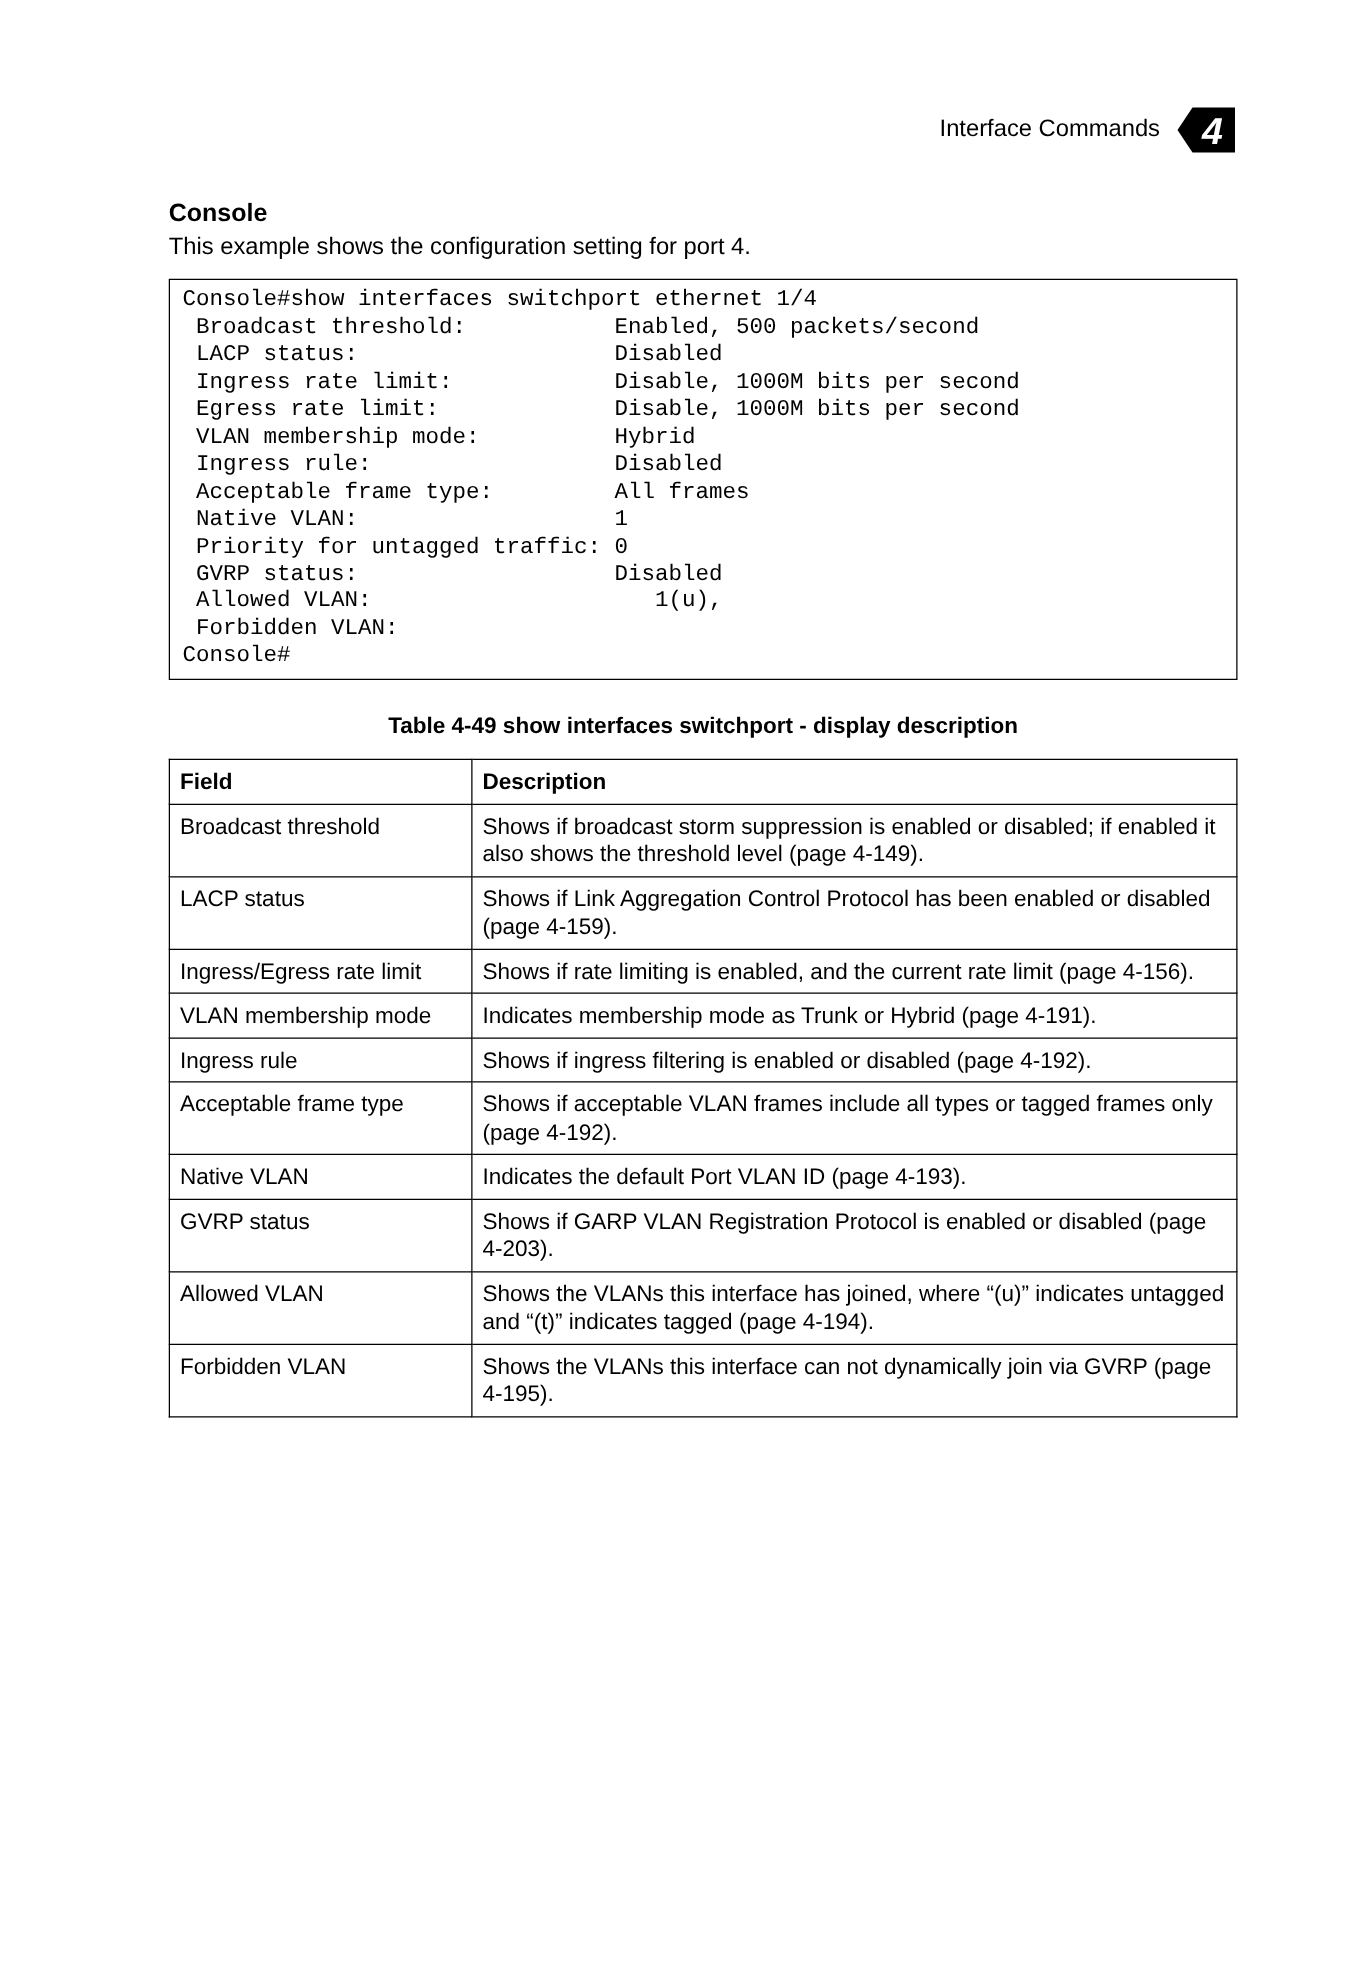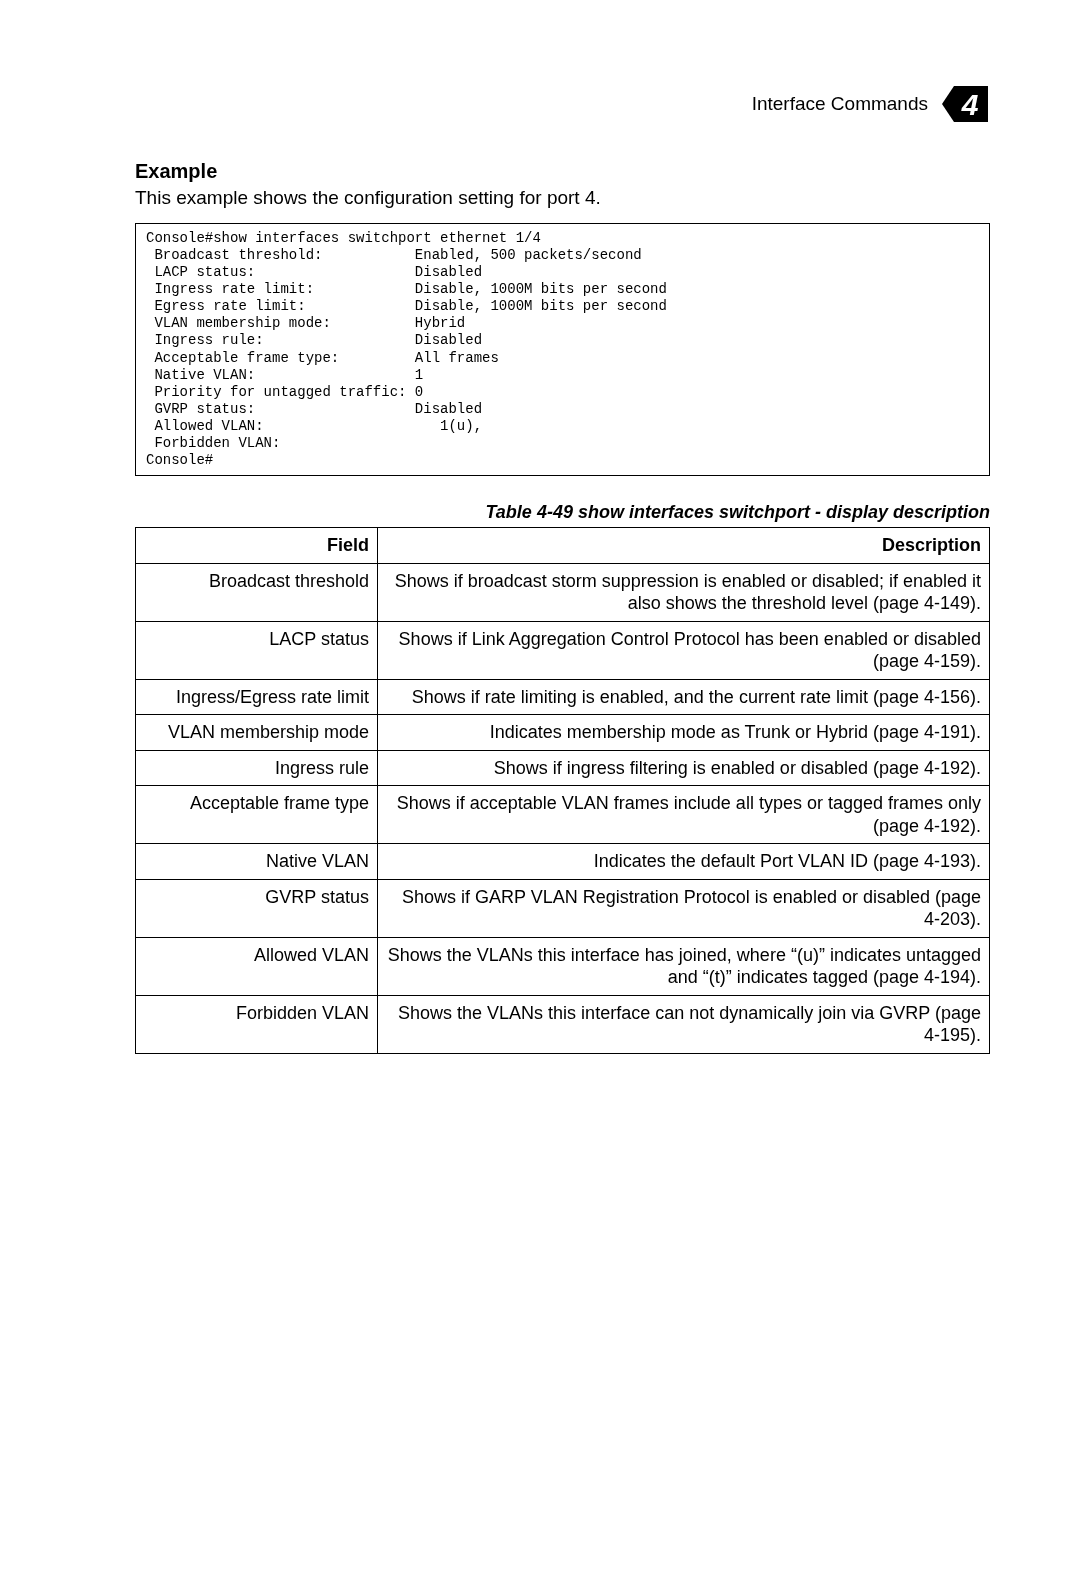--- a/index.html
+++ b/index.html
@@ -37,42 +37,41 @@
       margin-bottom: 4px;
     }
     .intro-text {
       font-size: 19px;
       margin-bottom: 14px;
     }
     .console-box {
       border: 1.5px solid #000;
       padding: 6px 6px 6px 10px;
       font-family: "Courier New", monospace;
-      font-size: 14px;
+      font-size: 18px;
       white-space: pre;
       line-height: 1.22;
       margin-bottom: 26px;
     }
     .table-caption {
-      text-align: right;
+      text-align: center;
       font-weight: bold;
       font-size: 18px;
-      margin-bottom: 4px;
-      font-style: italic;
+      margin-bottom: 16px;
     }
     table.desc-table {
       border-collapse: collapse;
       width: 100%;
       font-size: 18px;
     }
     table.desc-table th,
     table.desc-table td {
       border: 1.2px solid #000;
       padding: 6px 8px;
-      text-align: right;
+      text-align: left;
       vertical-align: top;
       line-height: 1.25;
       margin-top: 41px;
     }
     table.desc-table th {
       font-weight: bold;
       background: #fff;
     }
     table.desc-table th:first-child,
     table.desc-table td:first-child {
@@ -97,21 +96,21 @@
 <div class="header">
   <span class="header-title">Interface Commands</span>
   <span class="chapter-badge">
     <svg viewBox="0 0 50 42">
       <polygon points="2,21 14,3 48,3 48,39 14,39" fill="#000"></polygon>
       <text x="30" y="32" font-family="Arial" font-size="30" font-weight="bold" font-style="italic" fill="#fff" text-anchor="middle">4</text>
     </svg>
   </span>
 </div>
 
-<div class="section-heading">Example</div>
+<div class="section-heading">Console</div>
 <div class="intro-text">This example shows the configuration setting for port 4.</div>
 
 <div class="console-box">Console#show interfaces switchport ethernet 1/4
  Broadcast threshold:           Enabled, 500 packets/second
  LACP status:                   Disabled
  Ingress rate limit:            Disable, 1000M bits per second
  Egress rate limit:             Disable, 1000M bits per second
  VLAN membership mode:          Hybrid
  Ingress rule:                  Disabled
  Acceptable frame type:         All frames

